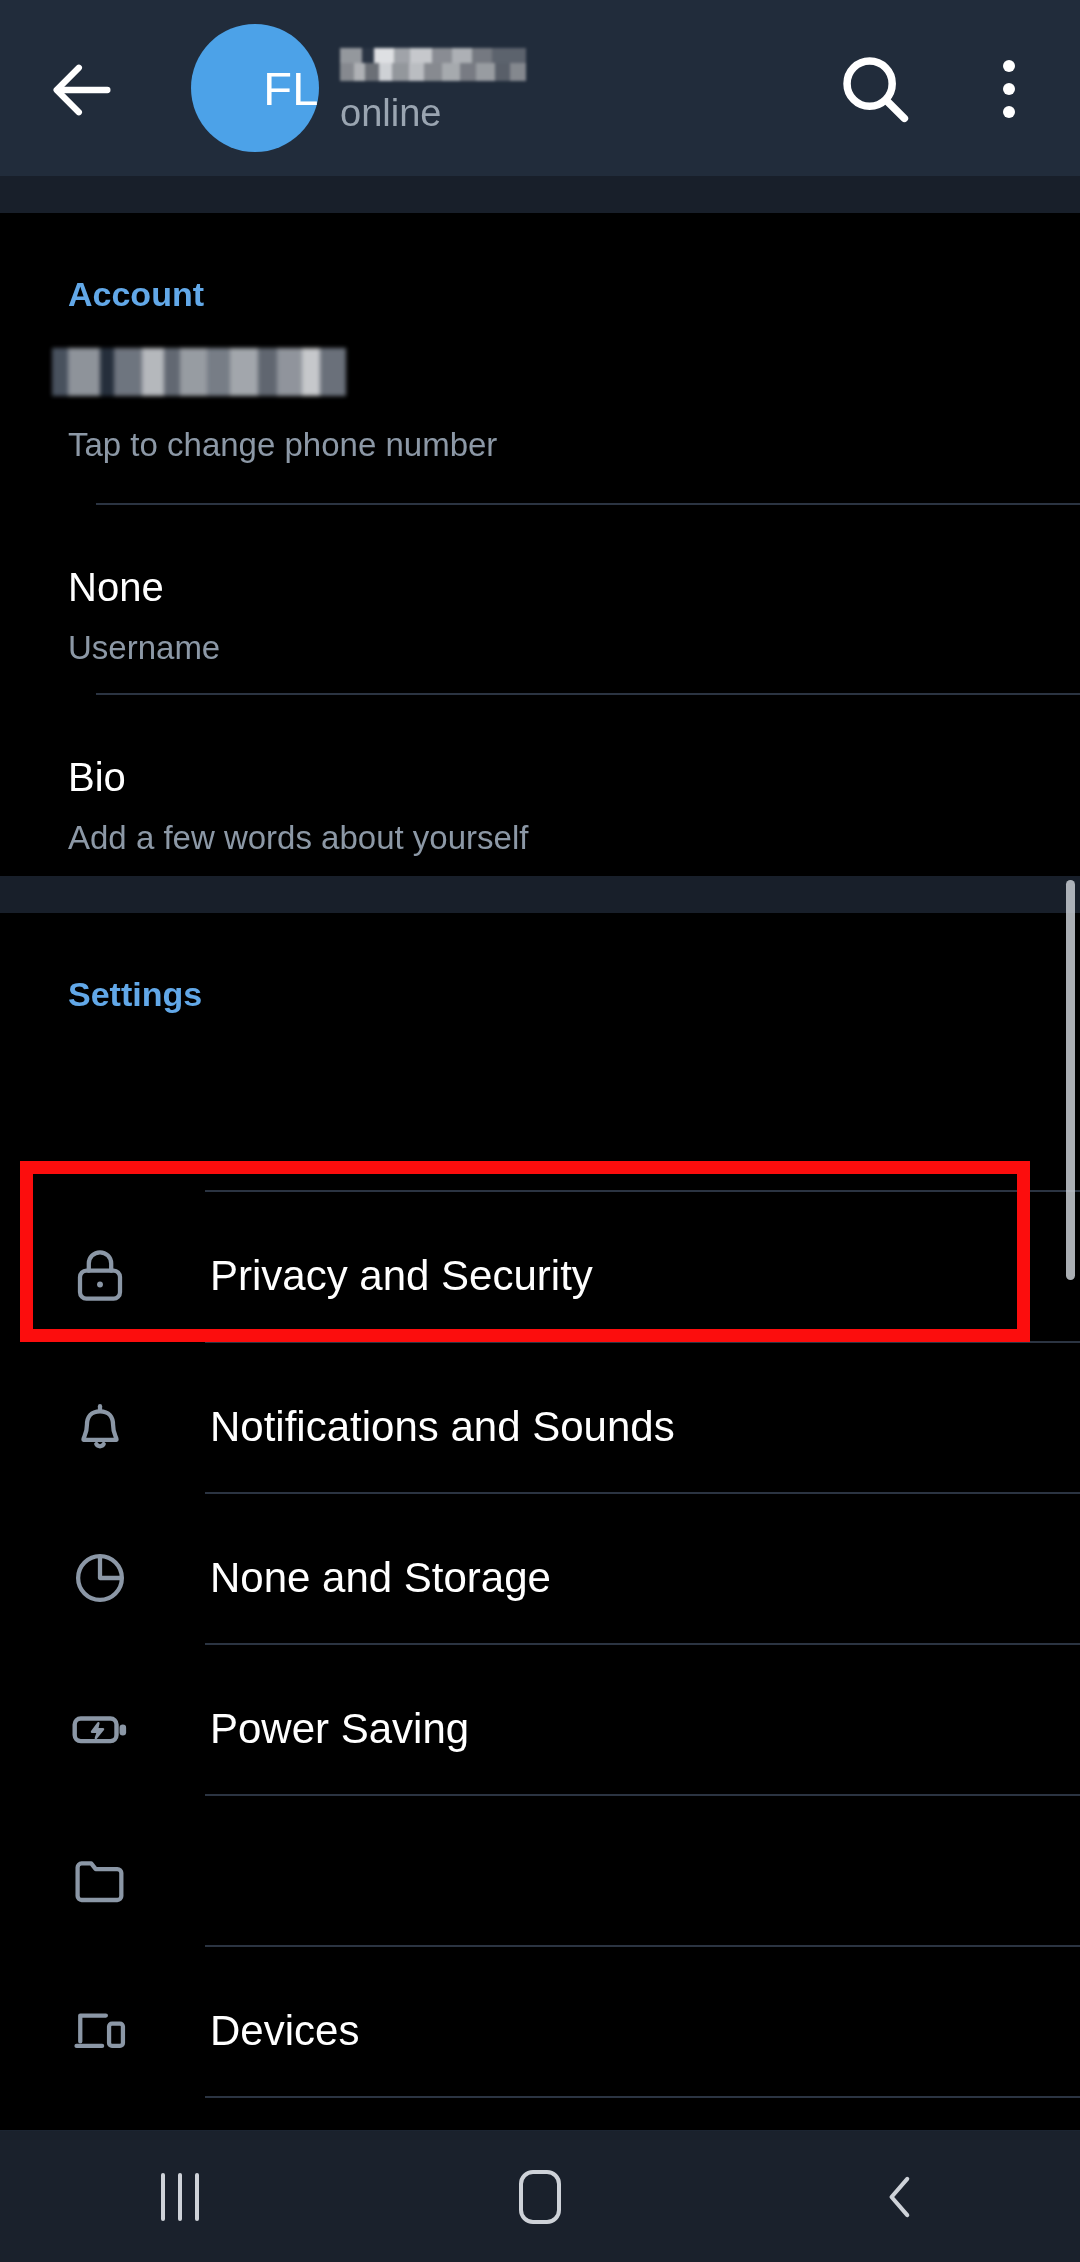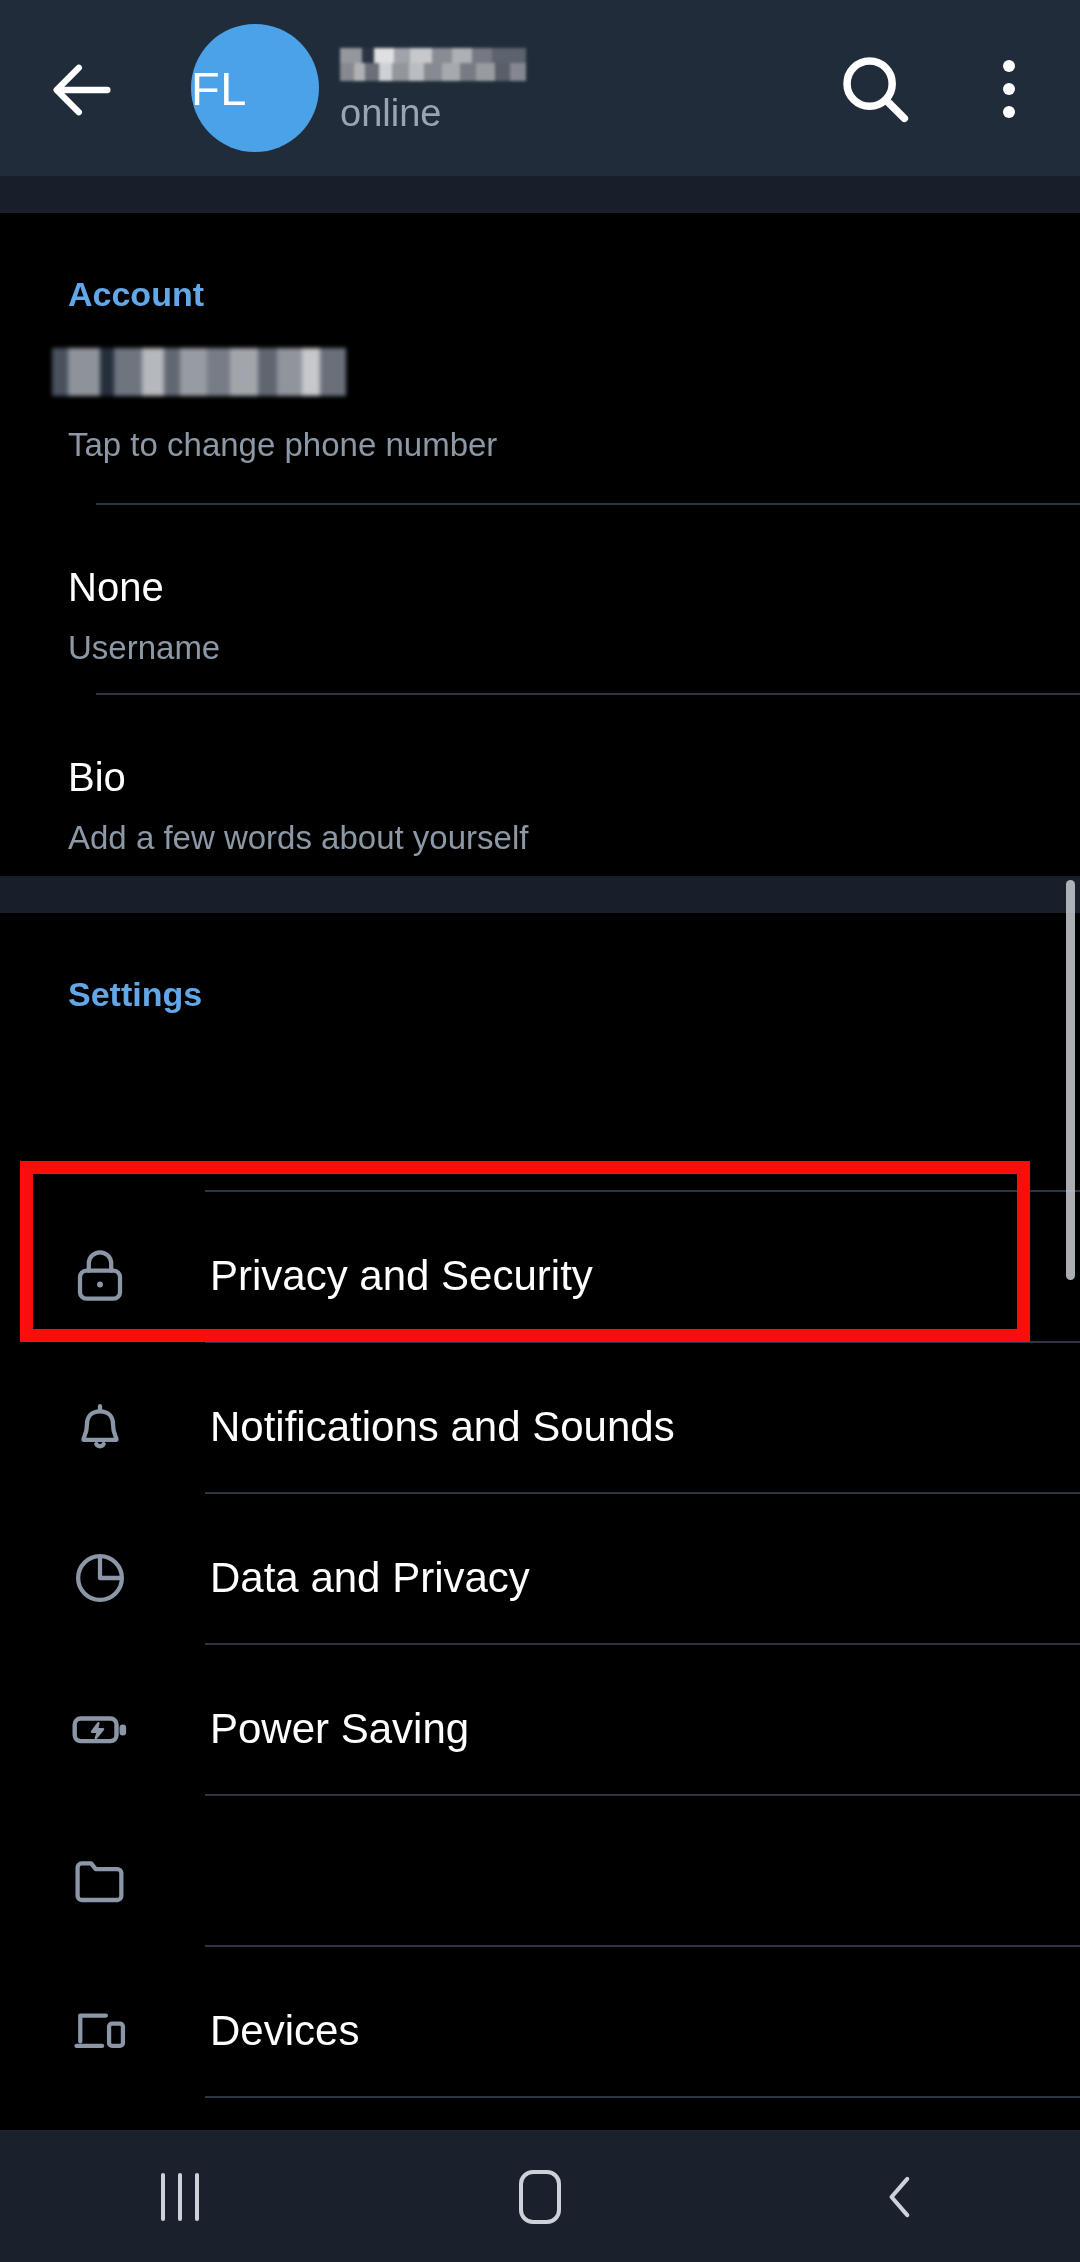--- a/index.html
+++ b/index.html
@@ -16,21 +16,21 @@
     position: absolute; left: 0; top: 0; width: 1080px; height: 176px;
     background: #212c3b;
   }
   .back-btn {
     position: absolute; left: 44px; top: 52px; width: 76px; height: 76px;
   }
   .avatar {
     position: absolute; left: 191px; top: 24px;
     width: 128px; height: 128px; border-radius: 50%;
     background: #4ca2e8;
-    display: flex; align-items: center; justify-content: flex-start;
+    display: flex; align-items: center; justify-content: flex-end;
   }
   .avatar-initials {
     color: #ffffff; font-size: 47px; font-weight: 400; letter-spacing: 0.5px;
   }
   .title-wrap { position: absolute; left: 340px; top: 30px; width: 400px; }
   .blur-name {
     display: block; width: 186px; height: 33px;
     background:
       linear-gradient(90deg,
         #8c8f94 0px, #8c8f94 14px,
@@ -252,21 +252,21 @@
     </div>
     <div class="divider-icon" style="top:579px"></div>
 
     <div class="srow" style="top:579px">
       <div class="srow-icon">
         <svg width="64" height="64" viewBox="0 0 24 24" fill="none" stroke="#8b97a6" stroke-width="1.6" stroke-linecap="round" stroke-linejoin="round">
           <circle cx="12" cy="12" r="8.2"></circle>
           <path d="M12 4.2V12h7.8"></path>
         </svg>
       </div>
-      <div class="srow-label">Data and Privacy</div>
+      <div class="srow-label">None and Storage</div>
     </div>
     <div class="divider-icon" style="top:730px"></div>
 
     <div class="srow" style="top:730px">
       <div class="srow-icon">
         <svg width="66" height="66" viewBox="0 0 24 24" fill="none" stroke="#8b97a6" stroke-width="1.6" stroke-linecap="round" stroke-linejoin="round">
           <rect x="2.8" y="8.2" width="15.2" height="8.2" rx="2.2"></rect>
           <path d="M20.3 11.6v1.6" stroke-width="2.4"></path>
           <path d="M11.4 9.9l-2.3 3.1h2.2l-0.8 2.3 2.6-3.2h-2.2z" fill="#8b97a6" stroke-width="0.9"></path>
         </svg>

